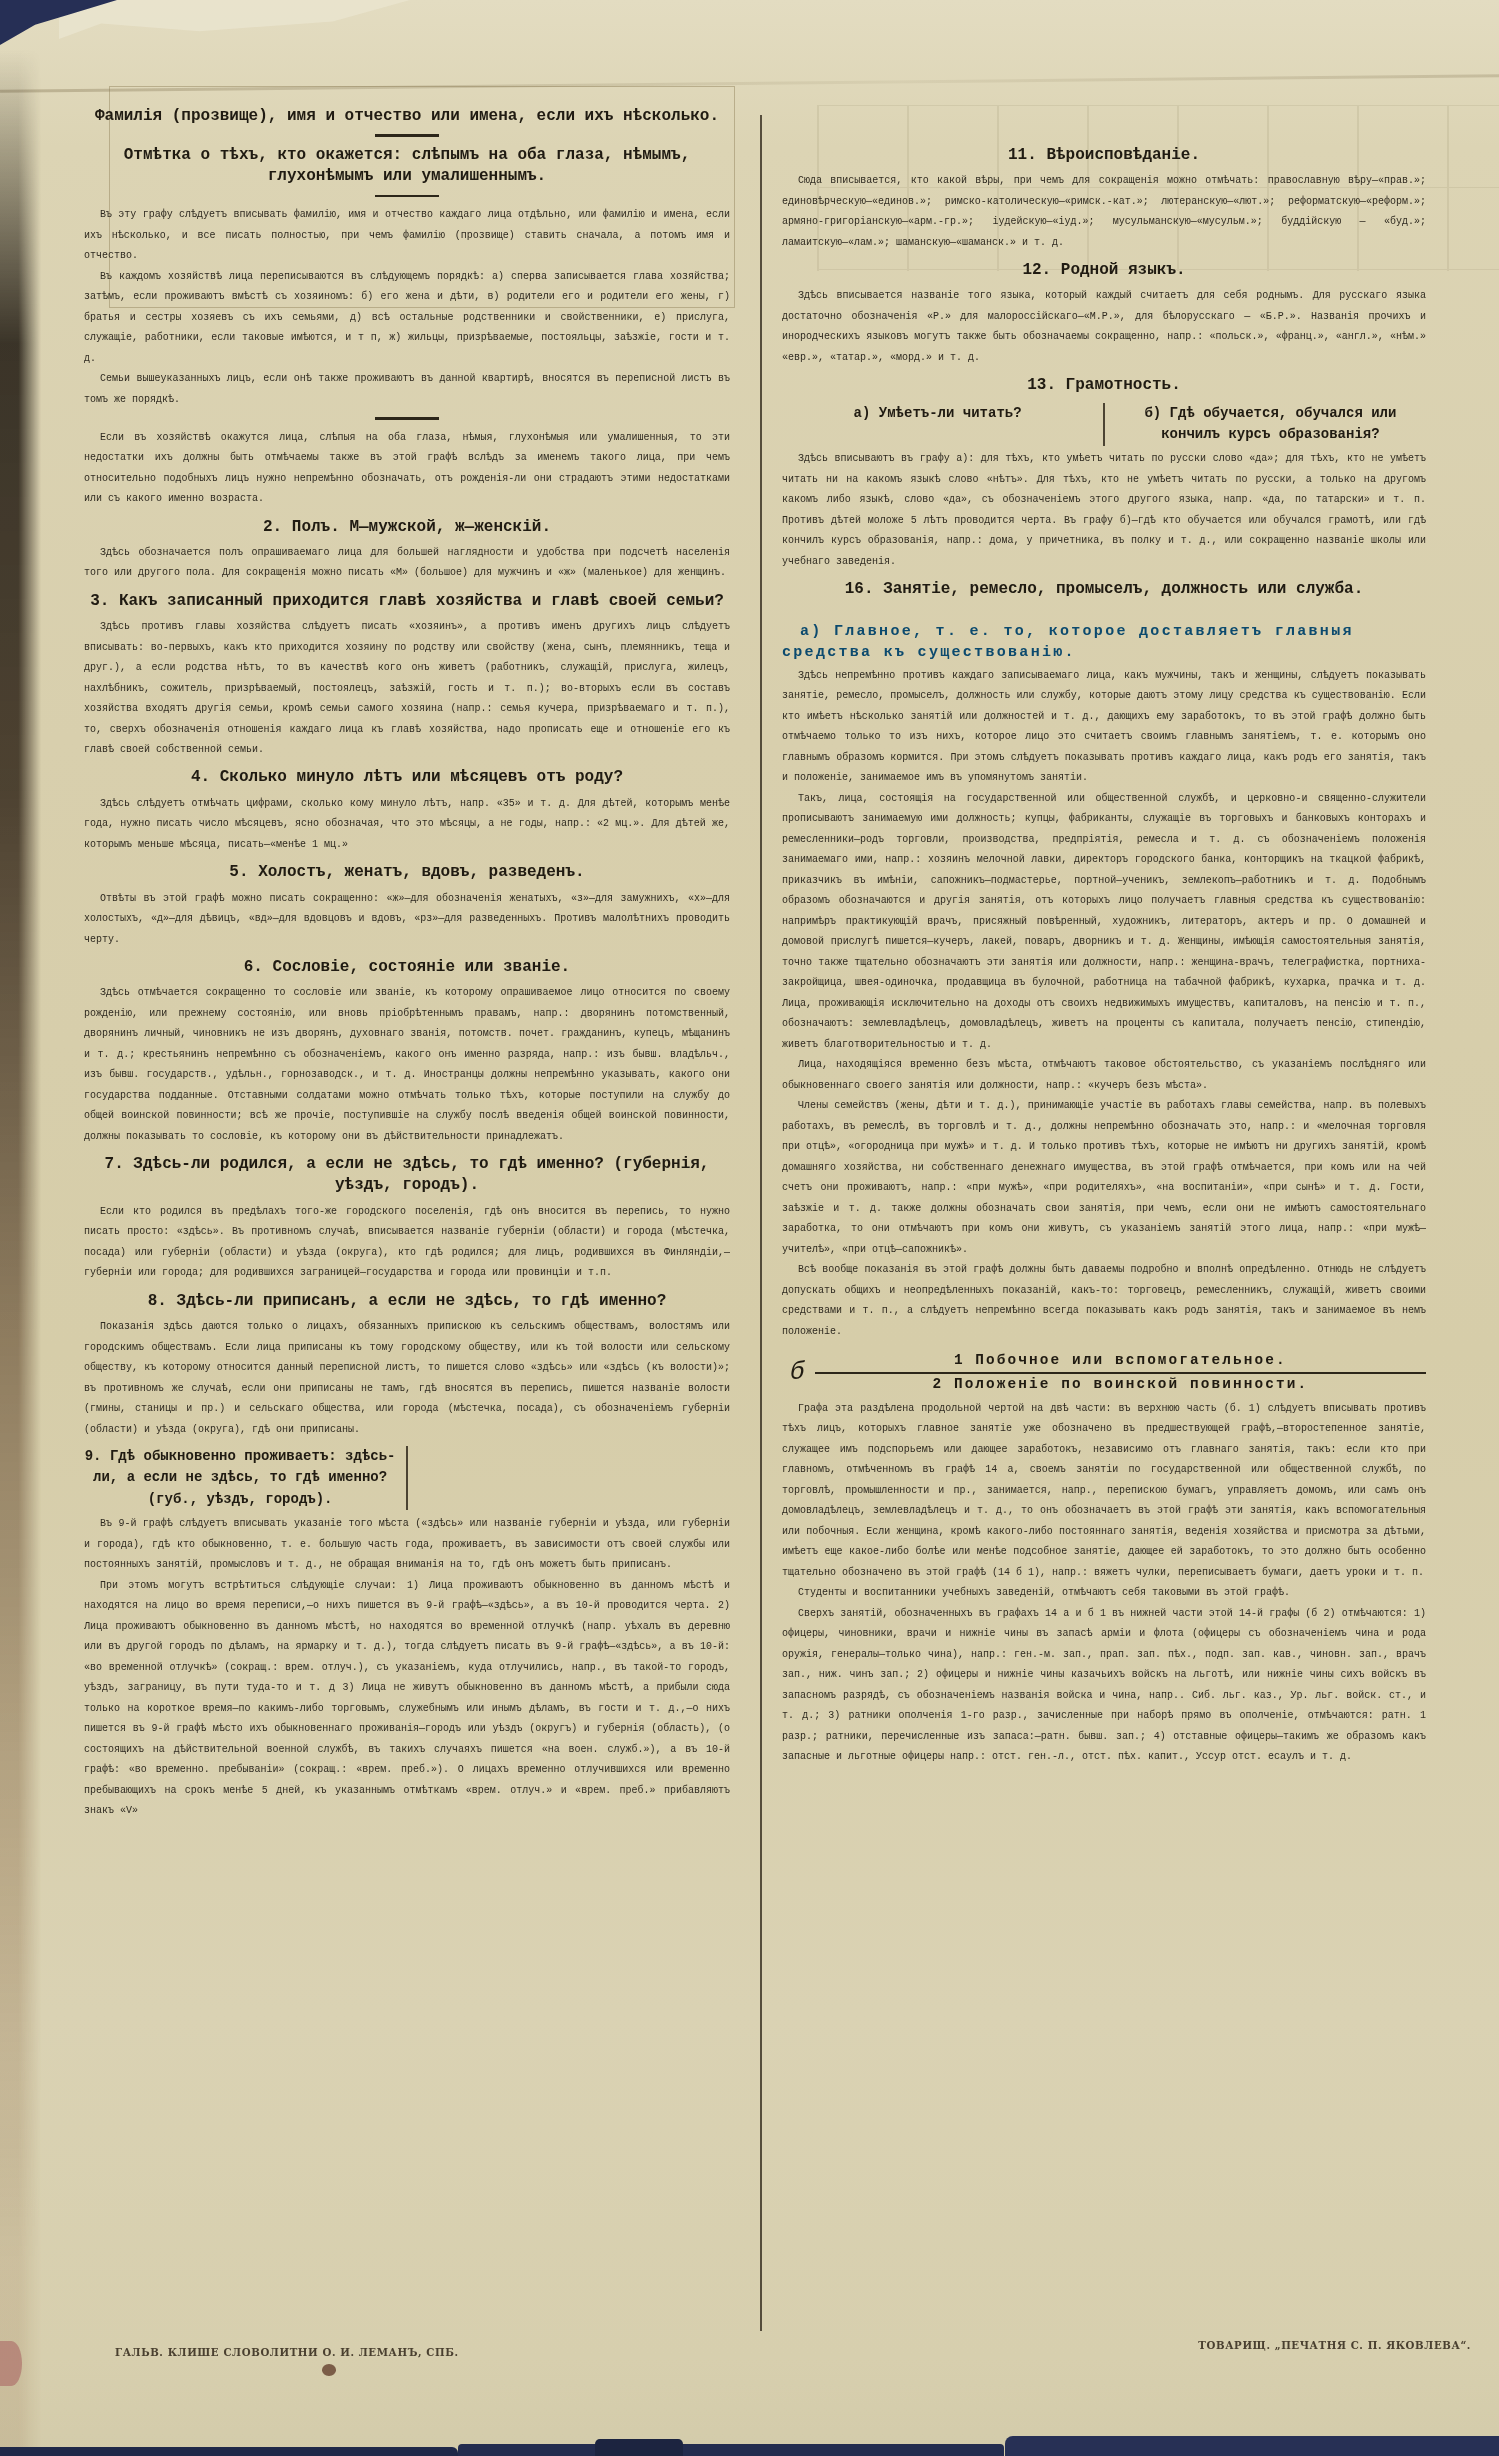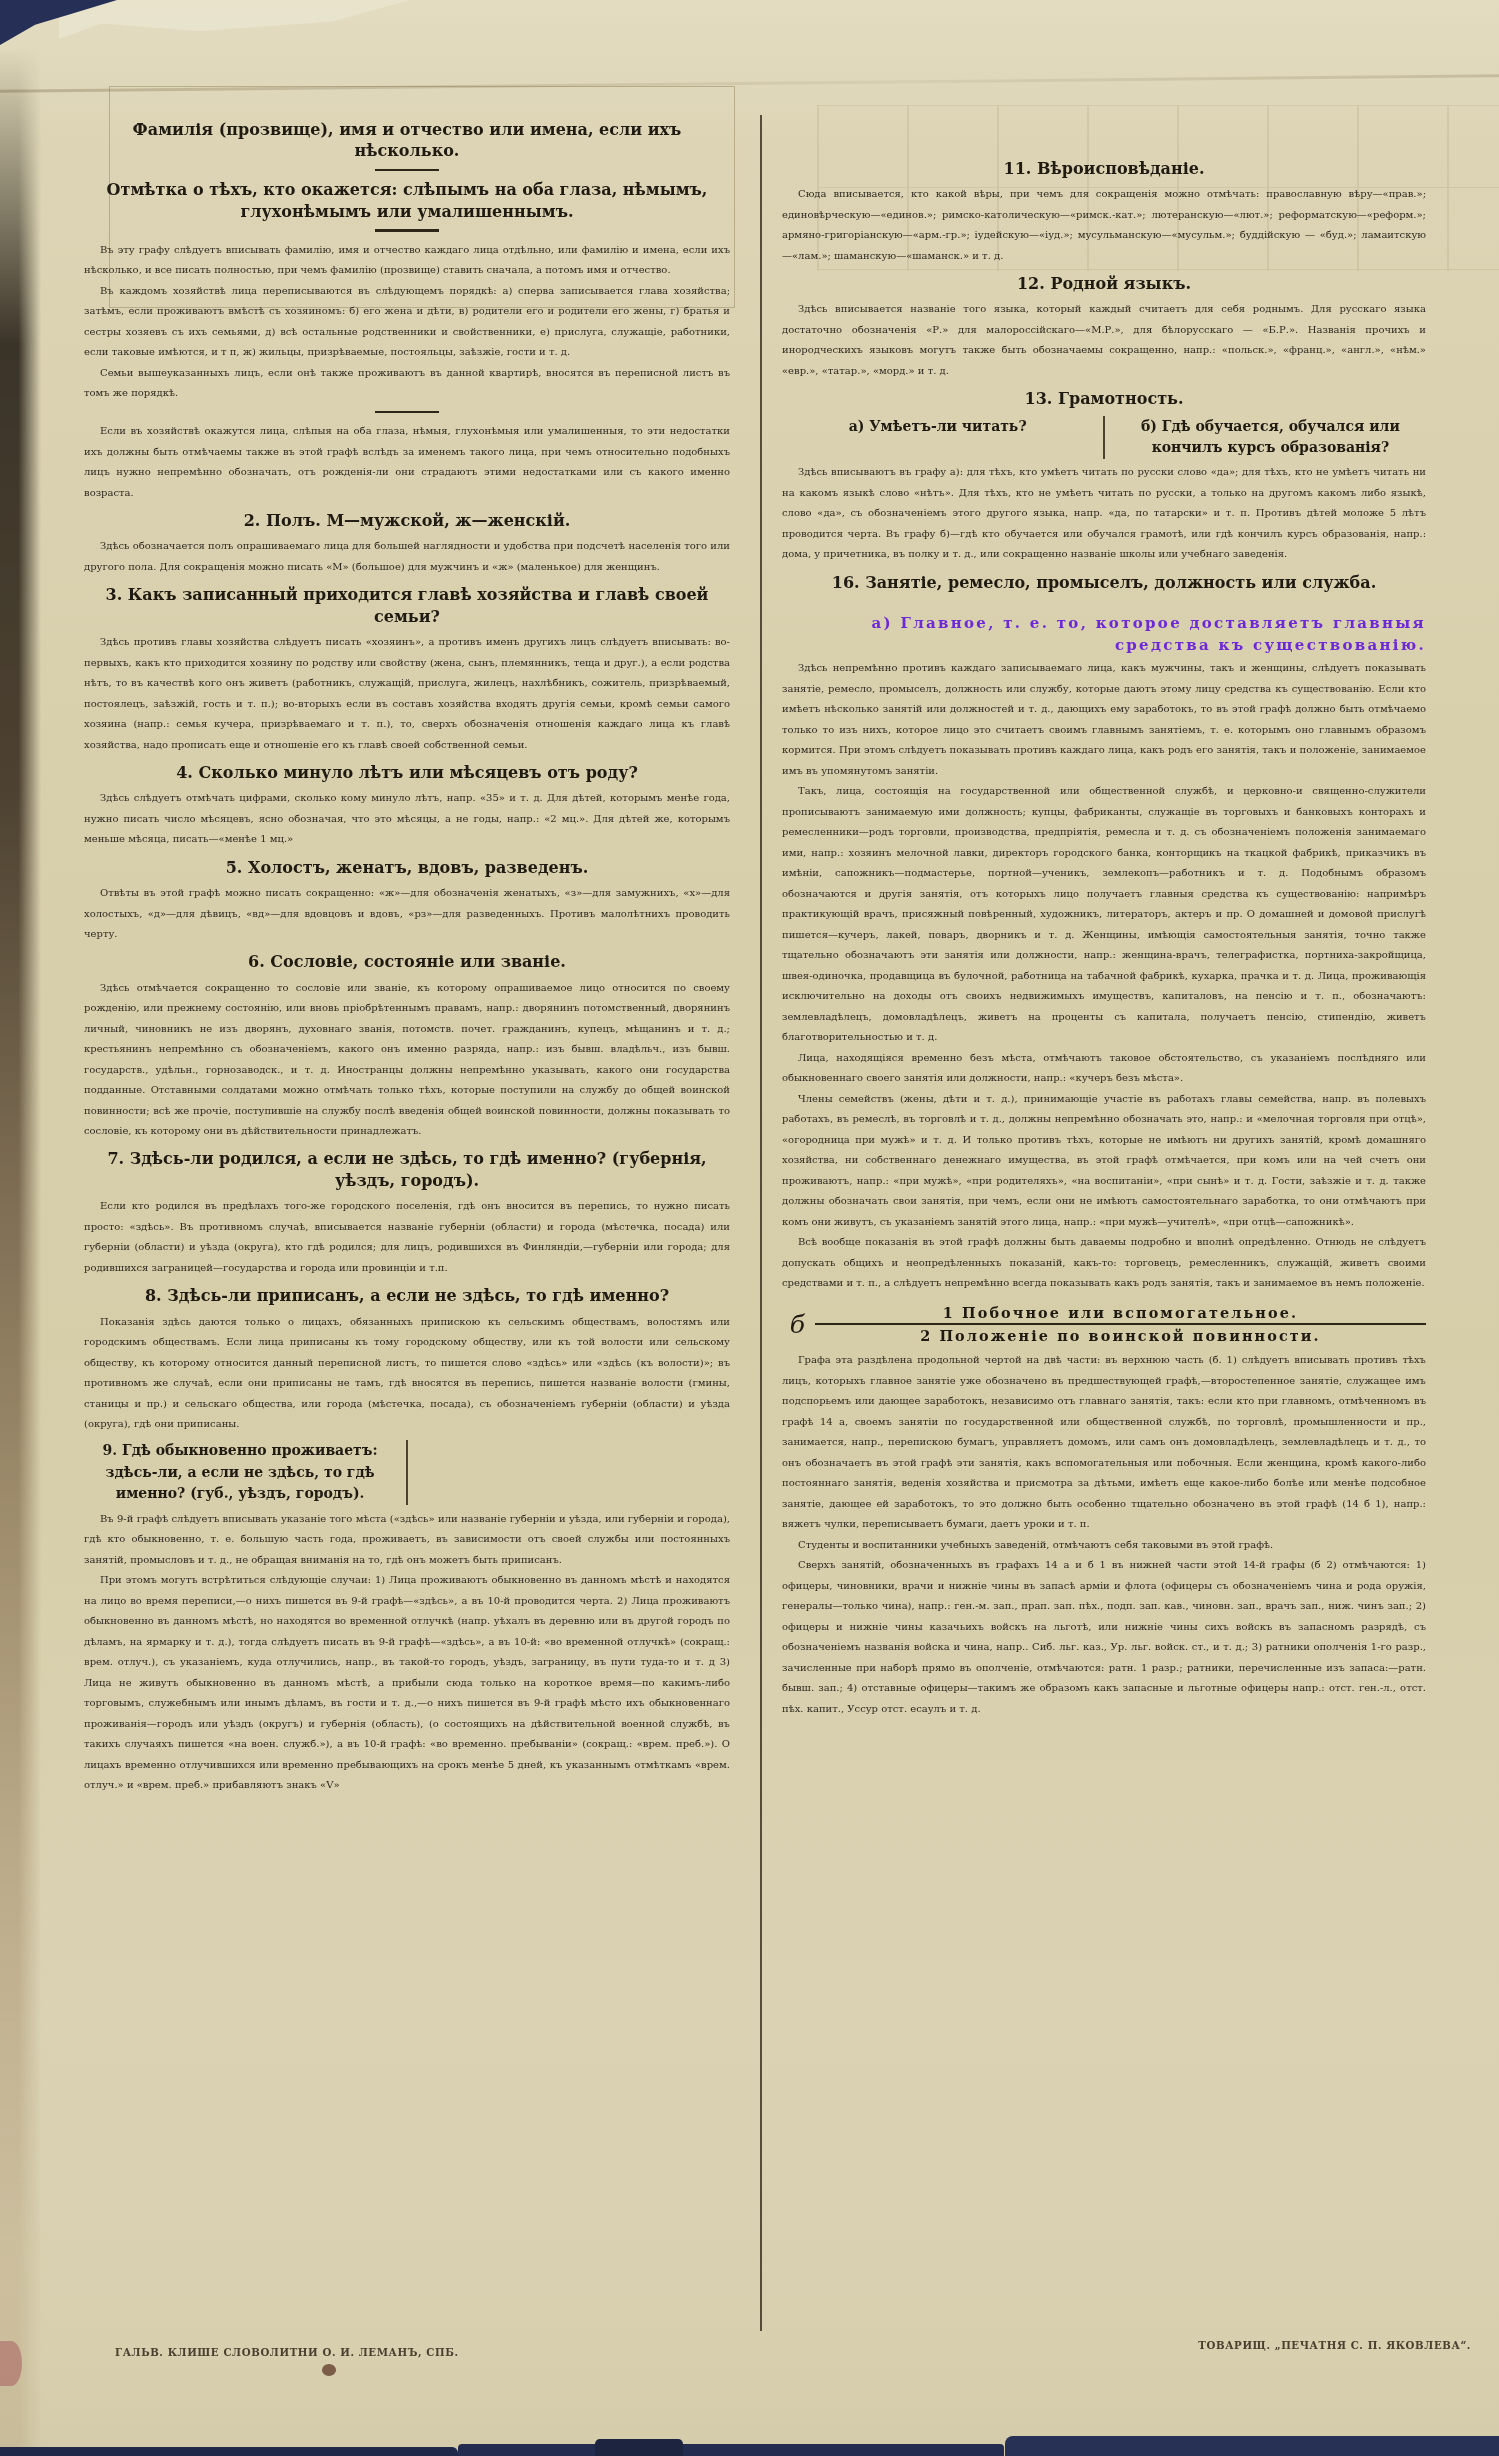--- a/index.html
+++ b/index.html
@@ -28,32 +28,32 @@
   .stain2{position:absolute;left:0px;top:2341px;width:21.5px;height:45px;background:rgba(164,86,90,.5);border-radius:0 60% 60% 0;}
   .bottom-band{position:absolute;bottom:0;left:0;width:1500px;height:15.6px;pointer-events:none;}
   .bb{position:absolute;bottom:0;background:#1f2848;}
   .bb1{left:0;width:458px;height:9.8px;border-radius:0 5.9px 0 0;}
   .bb2{left:458px;width:546px;height:12.7px;border-radius:3.9px 3.9px 0 0;background:#232c4e;}
   .bb3{left:1005px;width:495px;height:21.5px;background:#273055;border-radius:7.8px 0 0 0;}
   .bb4{left:595px;width:88px;height:17.6px;background:#1c2440;border-radius:4.9px 4.9px 0 0;}
 
   .col-divider{position:absolute;left:760px;top:115px;width:2px;height:2216px;background:rgba(40,32,20,.75);}
 
-  .col{position:absolute;top:112px;height:2226px;overflow:hidden;text-align:justify;}
+  .col{position:absolute;top:99px;height:2226px;overflow:hidden;text-align:justify;font-family:Liberation Mono, monospace;}
   #col-left{left:84px;width:646px;}
   #col-right{left:782px;width:644px;padding-top:39px;}
 
   .para{font-size:10px;line-height:20.5px;text-indent:1.6em;margin:0;}
   .heading{font-weight:bold;text-align:center;font-size:16px;line-height:21.5px;margin:6.8px 5.9px 4.9px;color:#201b12;text-indent:0;}
   .heading-num{position:relative;}
   .divider-rule{width:64px;height:2.9px;background:#2c2619;margin:6.8px auto 7.8px;}
   .dual{display:grid;grid-template-columns:1fr 2px 1fr;column-gap:9.8px;margin:5.9px 0 3.9px;}
   .dual .rule{background:rgba(40,32,20,.8);}
   .dual .cell{font-weight:bold;font-size:14px;line-height:21.5px;text-align:center;text-indent:0;color:#201b12;}
-  .spaced-heading{font-weight:bold;font-size:15px;line-height:21.5px;letter-spacing:2.3px;text-indent:1.2em;text-align:right;margin:20px 0 2px;color:#6d28d9;}
+  .spaced-heading{font-weight:bold;font-size:15px;line-height:21.5px;letter-spacing:2.3px;text-indent:1.2em;text-align:left;margin:20px 0 2px;color:#0c4a6e;}
   .brace-block{display:flex;align-items:center;gap:9.8px;margin:7.8px 0 3.9px;padding-left:7.8px;}
   .brace-block .brace{font-size:25px;font-style:italic;line-height:1;color:#201b12;}
   .brace-block .lines{flex:1;}
   .brace-block .bline{font-weight:bold;letter-spacing:2.1px;font-size:14.4px;line-height:21.5px;text-align:center;text-indent:0;color:#201b12;}
   .brace-block .bline.first{border-bottom:2px solid #2c2619;}
 
   .footer{position:absolute;font-size:10.2px;letter-spacing:0.6px;font-weight:bold;color:#4a4030;white-space:nowrap;}
   #footer-left{left:115px;top:2346px;}
   #footer-right{right:29px;top:2339px;}
 </style>

